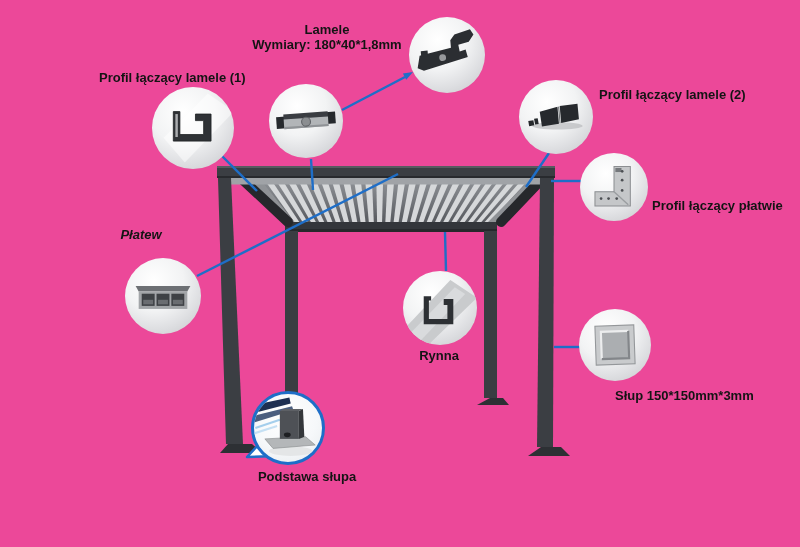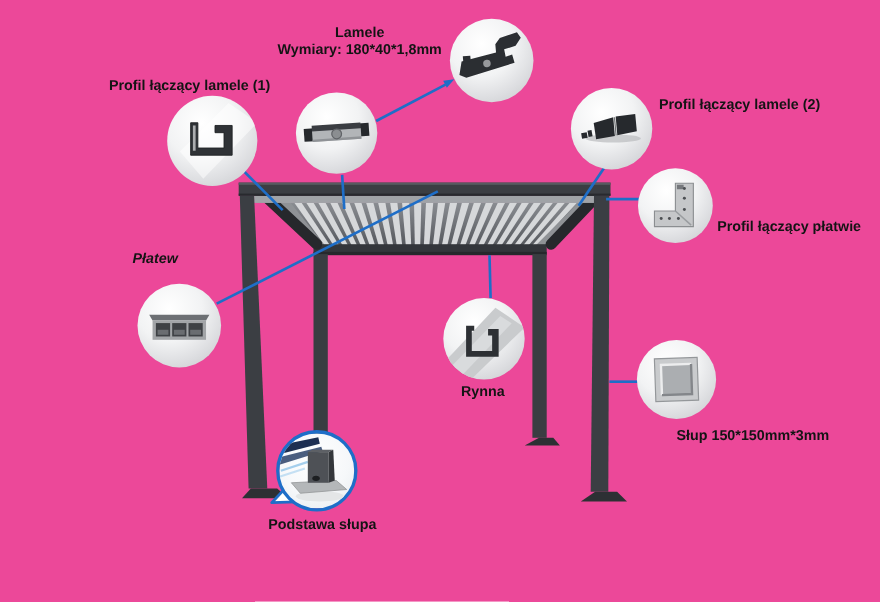--- a/index.html
+++ b/index.html
@@ -231,17 +231,17 @@
   <div class="lbl" style="left:652px;top:166px;margin-top:32px;">Profil łączący płatwie</div>
 
   <div class="lbl center" style="left:41px;top:227px;width:200px;font-style:italic;">
     <div>Płatew</div>
   </div>
 
   <div class="lbl center" style="left:389px;top:348px;width:100px;">Rynna</div>
 
   <div class="lbl" style="left:572px;top:388px;margin-left:43px;">Słup 150*150mm*3mm</div>
 
-  <div class="lbl center" style="left:173px;top:469px;width:240px;">
+  <div class="lbl center" style="left:187px;top:469px;width:240px;">
     <div>Podstawa słupa</div>
   </div>
 
 </div>
 
 </body></html>

